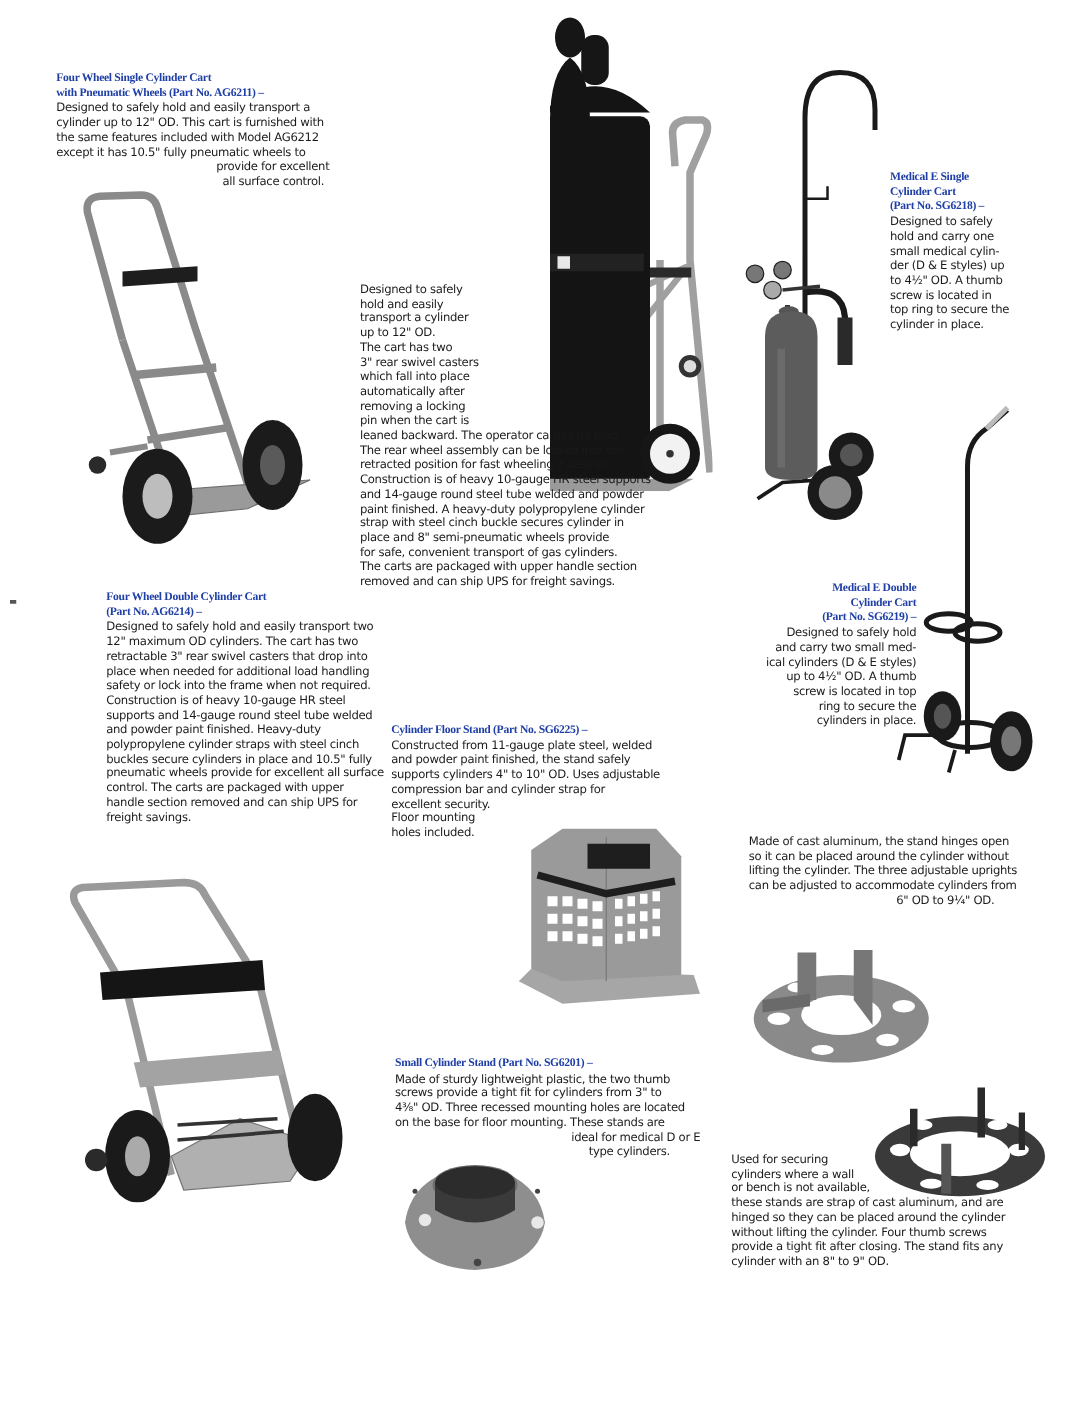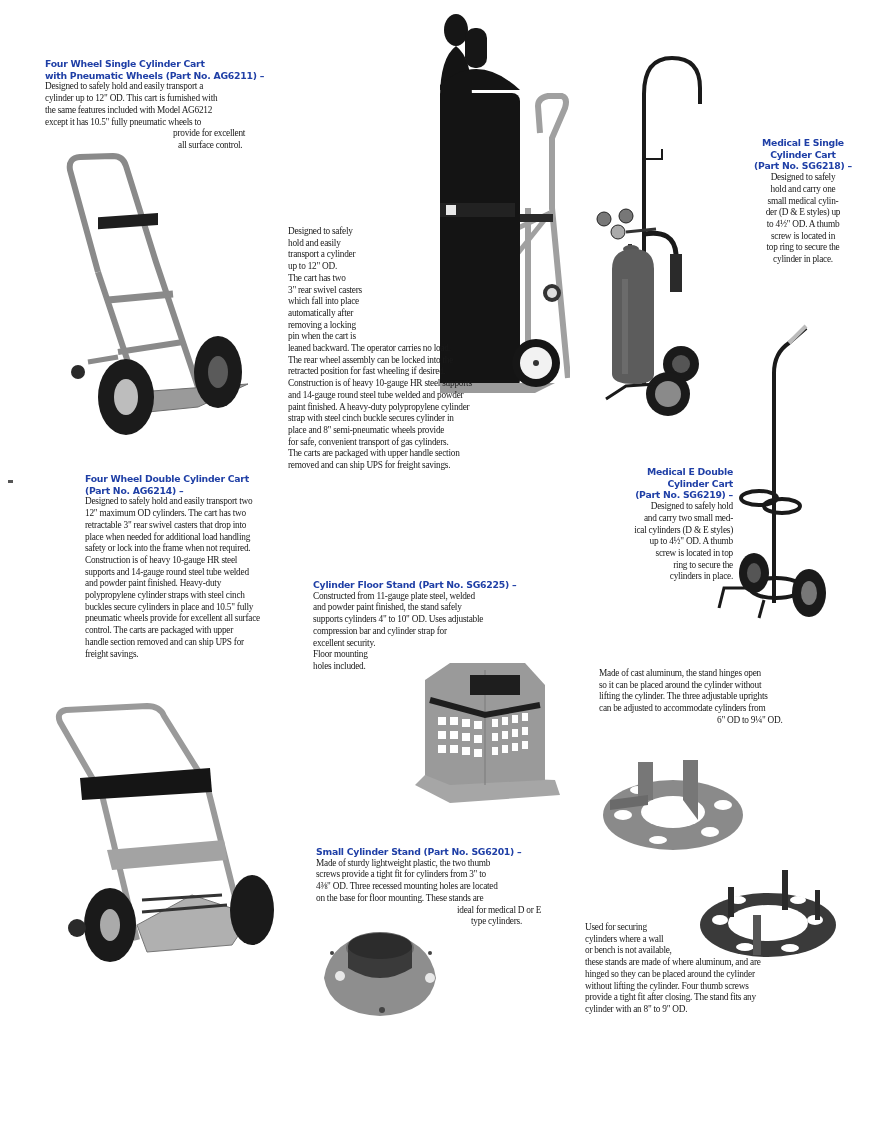--- a/index.html
+++ b/index.html
@@ -1,20 +1,20 @@
 <!DOCTYPE html>
 <html><head>
 <meta charset="utf-8">
 <style>
   html, body { margin: 0; padding: 0; background: #ffffff; }
   body { width: 872px; height: 1126px; position: relative; overflow: hidden;
          font-family: "DejaVu Sans", sans-serif; color: #1a1a1a; }
   .blk { position: absolute; font-size: 9.3px; line-height: 11.7px; letter-spacing: -0.25px; }
-  .ttl { color: #1f3fa6; font-weight: bold; display: block; }
-  .body { display: block; font-family: Liberation Serif, serif; }
+  .ttl { color: #1f3fa6; font-weight: bold; display: block; font-family: Liberation Serif, serif; }
+  .body { display: block; }
   .body span { display: block; white-space: nowrap; }
   .fig { position: absolute; }
   svg { display: block; }
 </style>
 </head>
 <body>
 
 <div class="blk" style="left:45px;top:58px;width:255px;">
   <span class="ttl">
     <span style="display:block">Four Wheel Single Cylinder Cart</span>
@@ -112,21 +112,21 @@
     <circle cx="22" cy="178" r="7" fill="#aaa" stroke="#222"></circle>
     <path d="M30 178 L60 175" stroke="#333" stroke-width="3"></path>
     <circle cx="85" cy="310" r="18" fill="#1a1a1a"></circle>
     <circle cx="85" cy="310" r="9" fill="#555"></circle>
     <circle cx="72" cy="340" r="22" fill="#1a1a1a"></circle>
     <circle cx="72" cy="340" r="13" fill="#8a8a8a"></circle>
     <path d="M10 345 L30 332 L60 330" fill="none" stroke="#1a1a1a" stroke-width="3"></path>
   </svg>
 </div>
 
-<div class="blk" style="left:733px;top:137px;width:140px;text-align:center;">
+<div class="blk" style="left:712px;top:137px;width:140px;">
   <span class="ttl">
     <span style="display:block">Medical E Single</span>
     <span style="display:block">Cylinder Cart</span>
     <span style="display:block">(Part No. SG6218) –</span>
   </span>
   <span class="body">
     <span>Designed to safely</span>
     <span>hold and carry one</span>
     <span>small medical cylin-</span>
     <span>der (D &amp; E styles) up</span>
@@ -316,21 +316,21 @@
     <rect x="125" y="25" width="5" height="30" fill="#2a2a2a"></rect>
     <rect x="63" y="50" width="8" height="40" fill="#555"></rect>
   </svg>
 </div>
 
 <div class="blk" style="left:585px;top:922px;width:260px;">
   <span class="body">
     <span>Used for securing</span>
     <span>cylinders where a wall</span>
     <span>or bench is not available,</span>
-    <span>these stands are made of where aluminum, and are</span>
+    <span>these stands are strap of cast aluminum, and are</span>
     <span>hinged so they can be placed around the cylinder</span>
     <span>without lifting the cylinder. Four thumb screws</span>
     <span>provide a tight fit after closing. The stand fits any</span>
     <span>cylinder with an 8" to 9" OD.</span>
   </span>
 </div>
 
 <div class="fig" style="left:52px;top:700px;width:225px;height:262px;">
   <svg width="225" height="262" viewBox="0 0 225 262">
     <path d="M50 95 L8 22 Q4 12 14 10 L95 6 Q108 6 112 16 L155 85 L190 225" fill="none" stroke="#9a9a9a" stroke-width="6" stroke-linejoin="round"></path>

